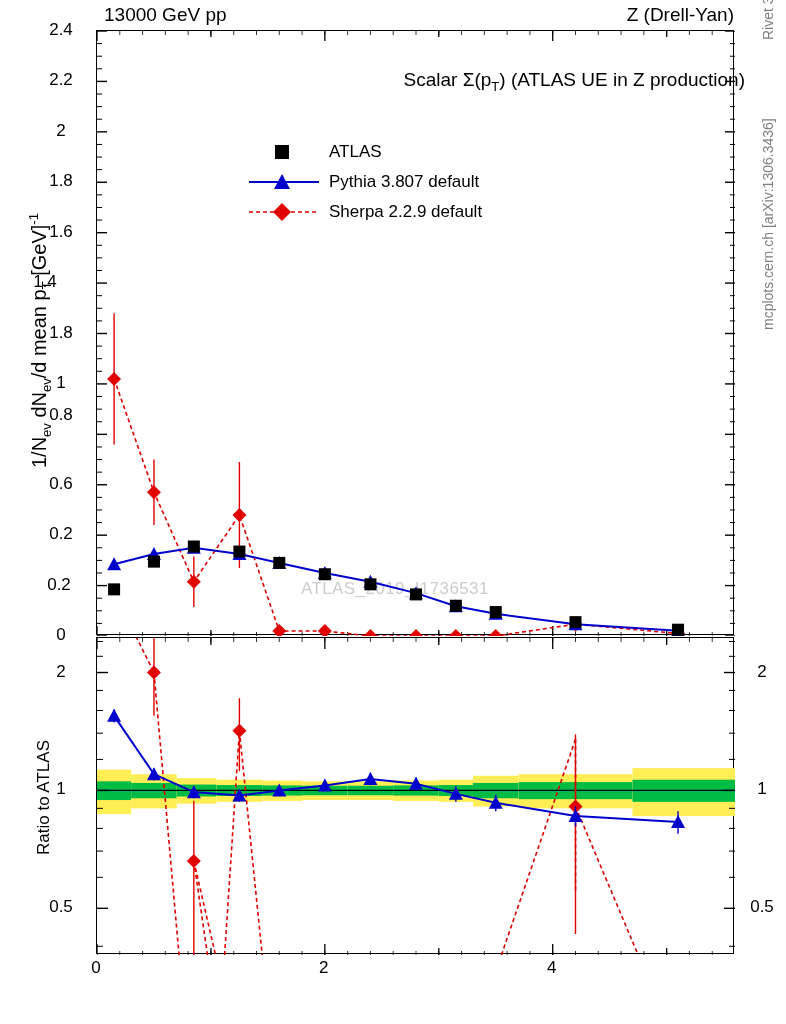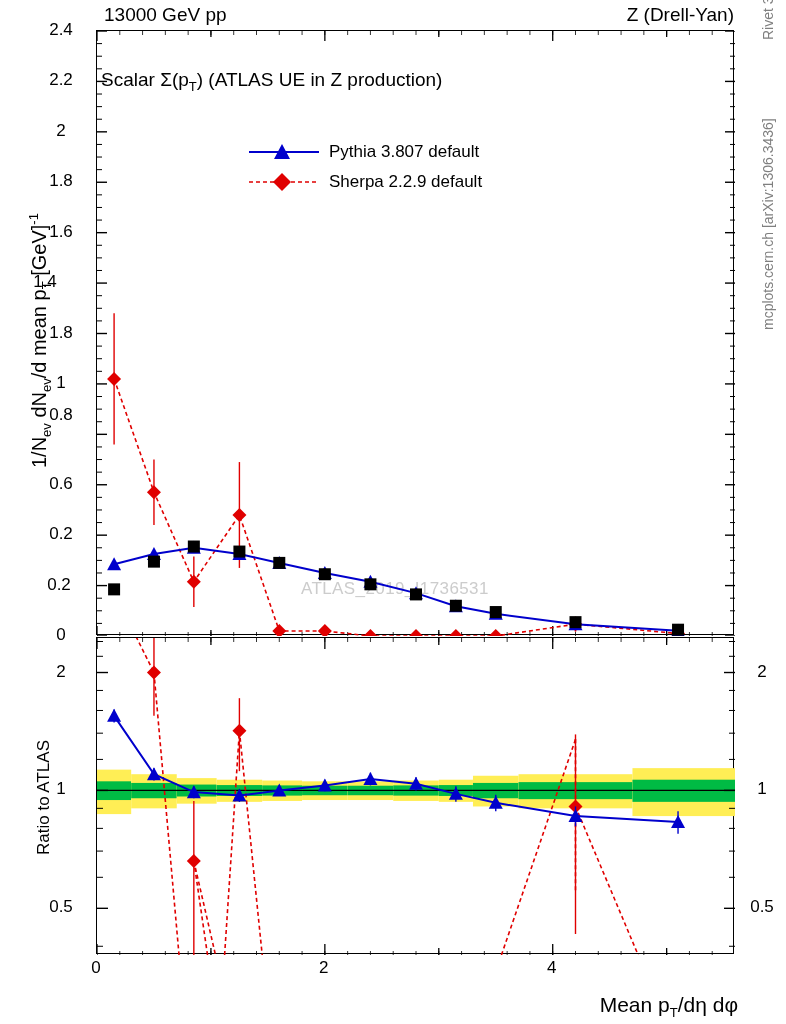--- a/index.html
+++ b/index.html
@@ -48,23 +48,23 @@
   #ratio-panel {
     left: 96px;
     top: 637px;
     width: 638px;
     height: 317px;
   }
 
   .title-main {
     position: absolute;
     top: 38px;
-    left: 4px;
+    left: 12px;
     width: 100%;
-    text-align: left;
+    text-align: right;
     font-size: 19px;
   }
   .sub {
     font-size: 13px;
     vertical-align: sub;
   }
   .sup {
     font-size: 13px;
     vertical-align: super;
   }
@@ -150,20 +150,28 @@
 
   <div class="hdr hdr-left">13000 GeV pp</div>
   <div class="hdr hdr-right">Z (Drell-Yan)</div>
 
   <div class="panel" id="main-panel">
     <div class="title-main">
       <span>Scalar </span><span>Σ(p</span><span class="sub">T</span><span>)</span><span> (ATLAS UE in Z production)</span>
     </div>
 
     <div class="legend">
+      <div class="legend-row">
+        <div class="legend-key">
+          <svg width="74" height="22" class="ov">
+            <rect x="28" y="4" width="14" height="14" fill="#000000"></rect>
+          </svg>
+        </div>
+        <div class="legend-label">ATLAS</div>
+      </div>
       <div class="legend-row">
         <div class="legend-key">
           <svg width="74" height="22" class="ov">
             <line x1="2" y1="11" x2="72" y2="11" stroke="#0000cc" stroke-width="2"></line>
             <polygon points="35,3 43,18 27,18" fill="#0000cc"></polygon>
           </svg>
         </div>
         <div class="legend-label">Pythia 3.807 default</div>
       </div>
       <div class="legend-row">
@@ -582,23 +590,20 @@
         <polygon points="581.0357142857142,177.1130685629425 588.0357142857142,190.1130685629425 574.0357142857142,190.1130685629425" fill="#0000cc"></polygon>
       </svg>
   </div>
 
   <div class="ylabel-main" style="left:26px; top:468px;">
     <span>1/N</span><span class="sub">ev</span><span> dN</span><span class="sub">ev</span><span>/d mean p</span><span class="sub">T</span><span> [GeV]</span><span class="sup">-1</span>
   </div>
 
   <div class="ylabel-ratio" style="left:34px; top:855px;">Ratio to ATLAS</div>
 
-  <div class="xlabel">
-    <span>Mean p</span><span class="sub">T</span><span>/dη dφ</span>
-  </div>
 
   <div class="side-text" style="left:760px; top:40px;">Rivet 3.1.10, ≥ 2.6M events</div>
   <div class="side-text" style="left:760px; top:330px;">mcplots.cern.ch [arXiv:1306.3436]</div>
 
   <div id="tick-layer">
       <div class="tick-label tick-y" style="left: 34px; top: 625px; width: 54px;">0</div>
       <div class="tick-label tick-y" style="left: 32px; top: 574.583px; width: 54px;">0.2</div>
       <div class="tick-label tick-y" style="left: 34px; top: 524.167px; width: 54px;">0.2</div>
       <div class="tick-label tick-y" style="left: 34px; top: 473.75px; width: 54px;">0.6</div>
       <div class="tick-label tick-y" style="left: 34px; top: 405px; width: 54px;">0.8</div>

